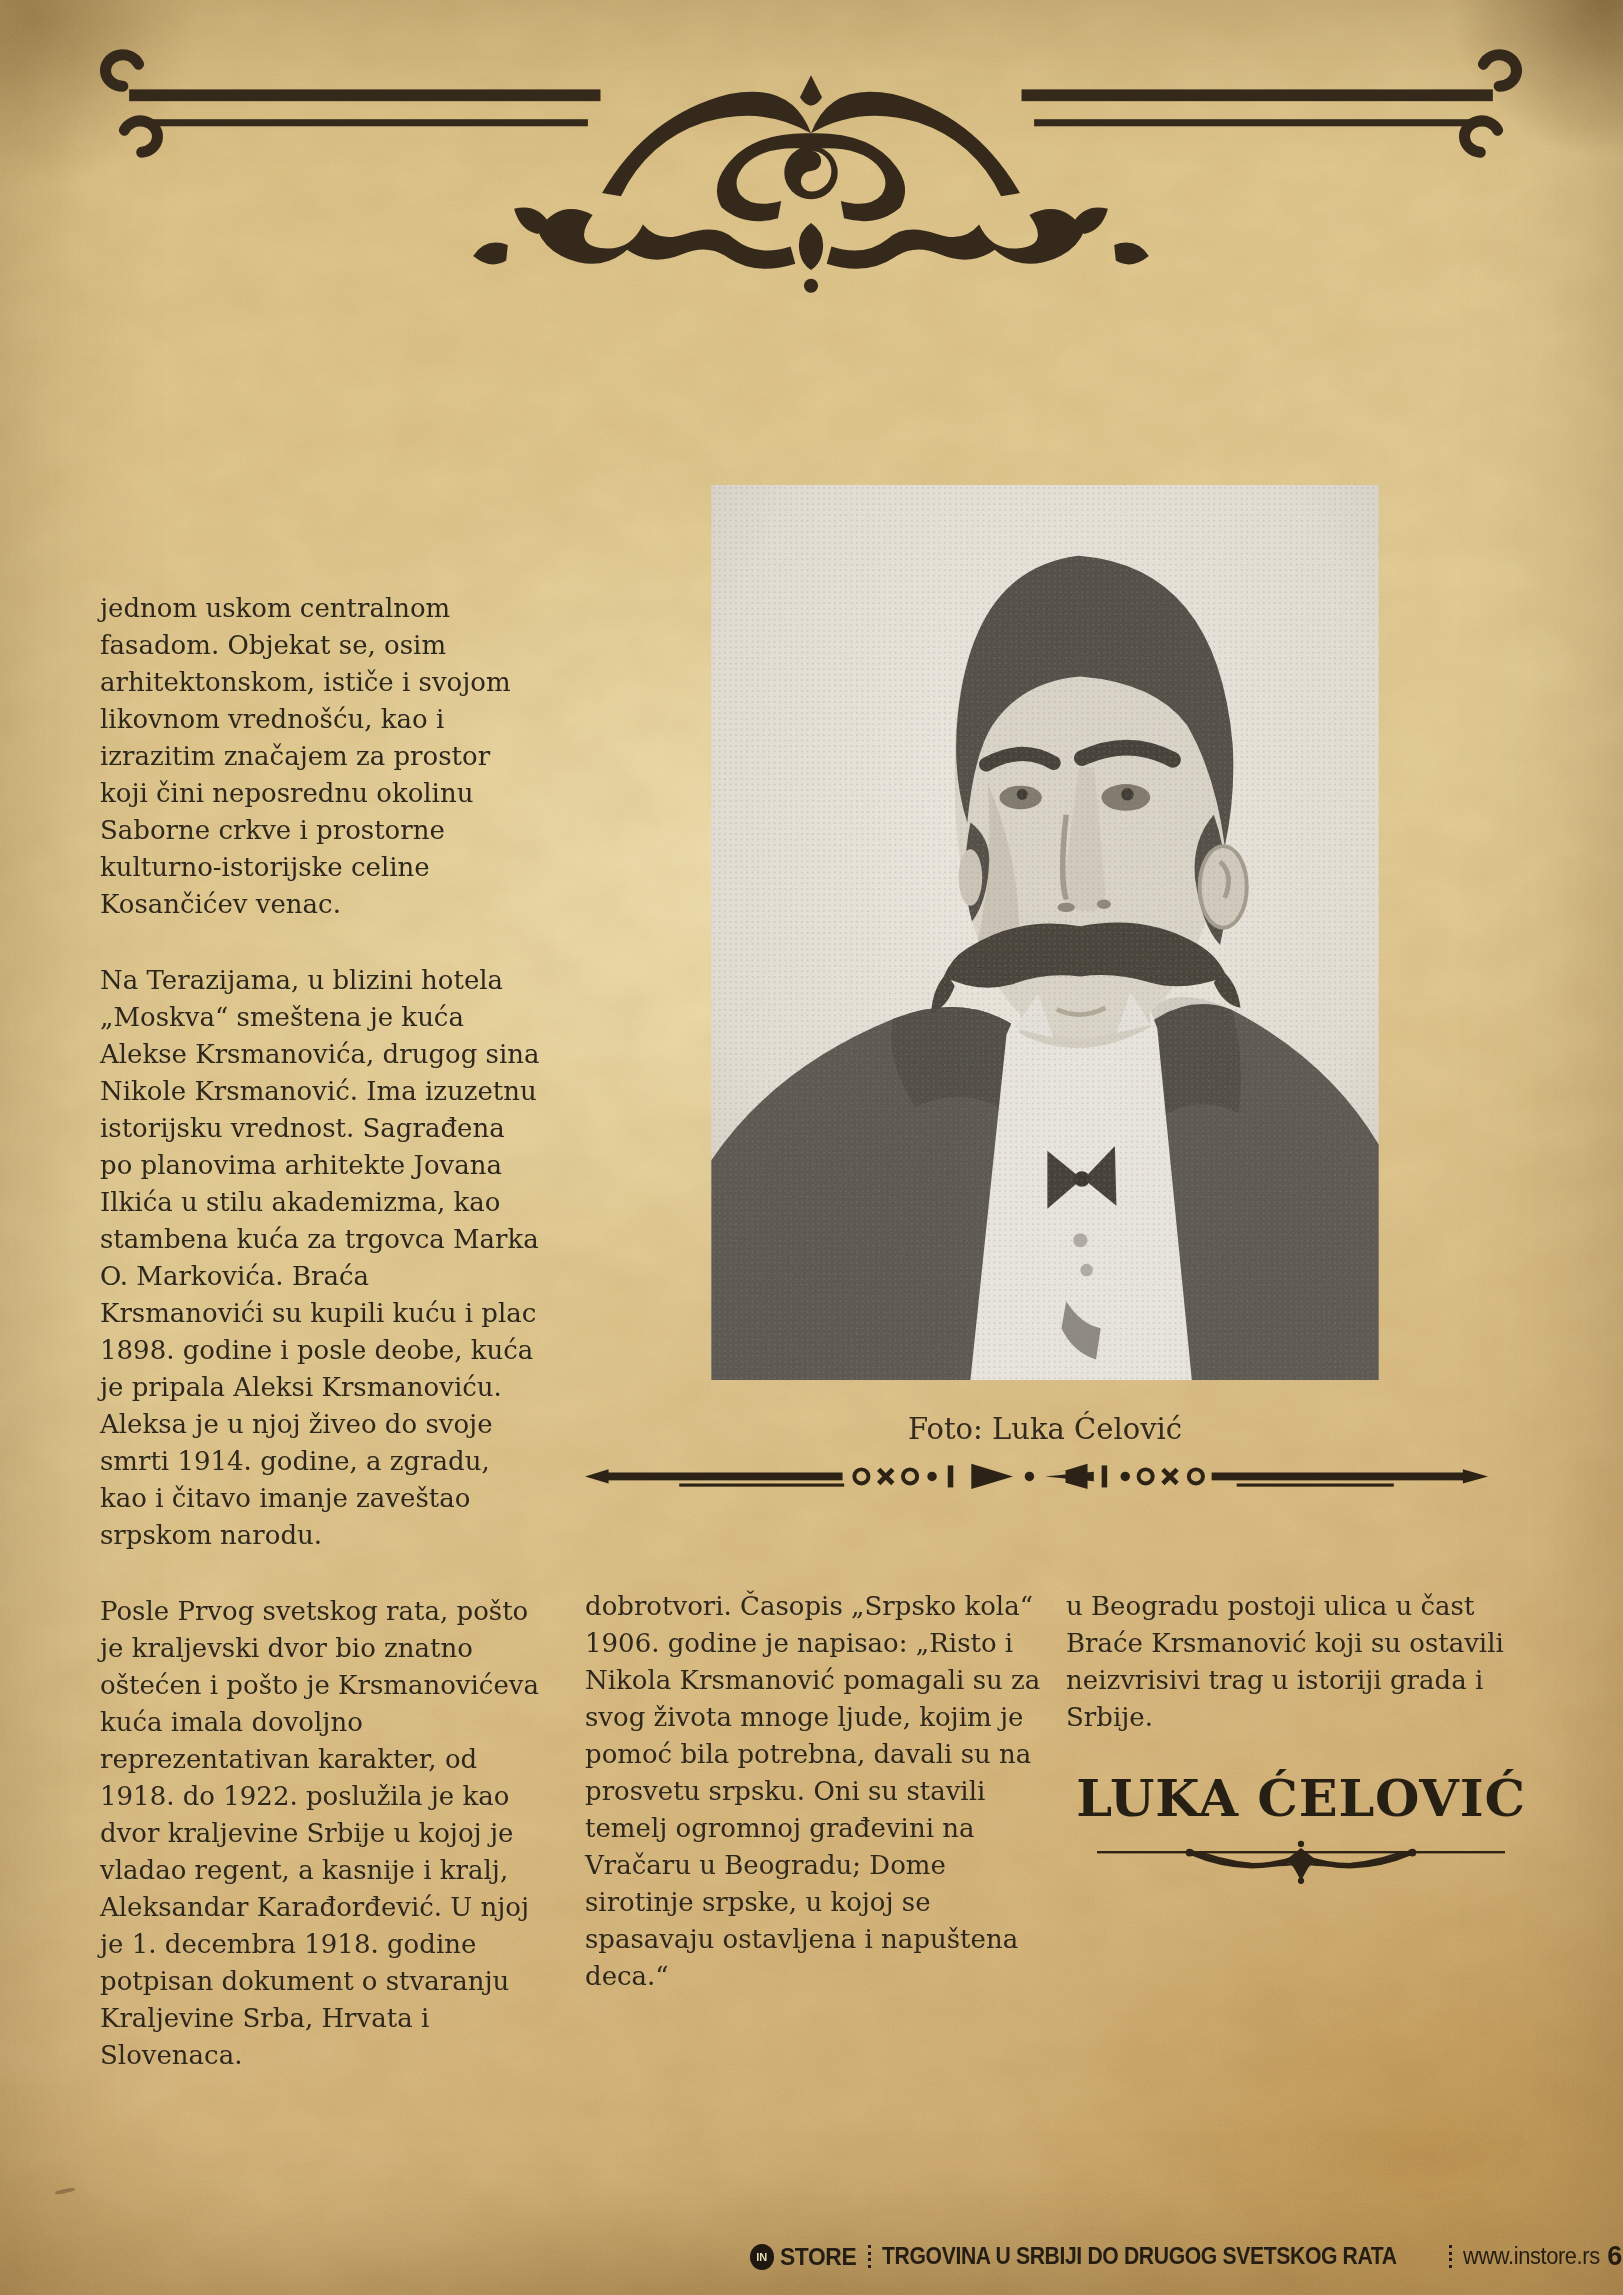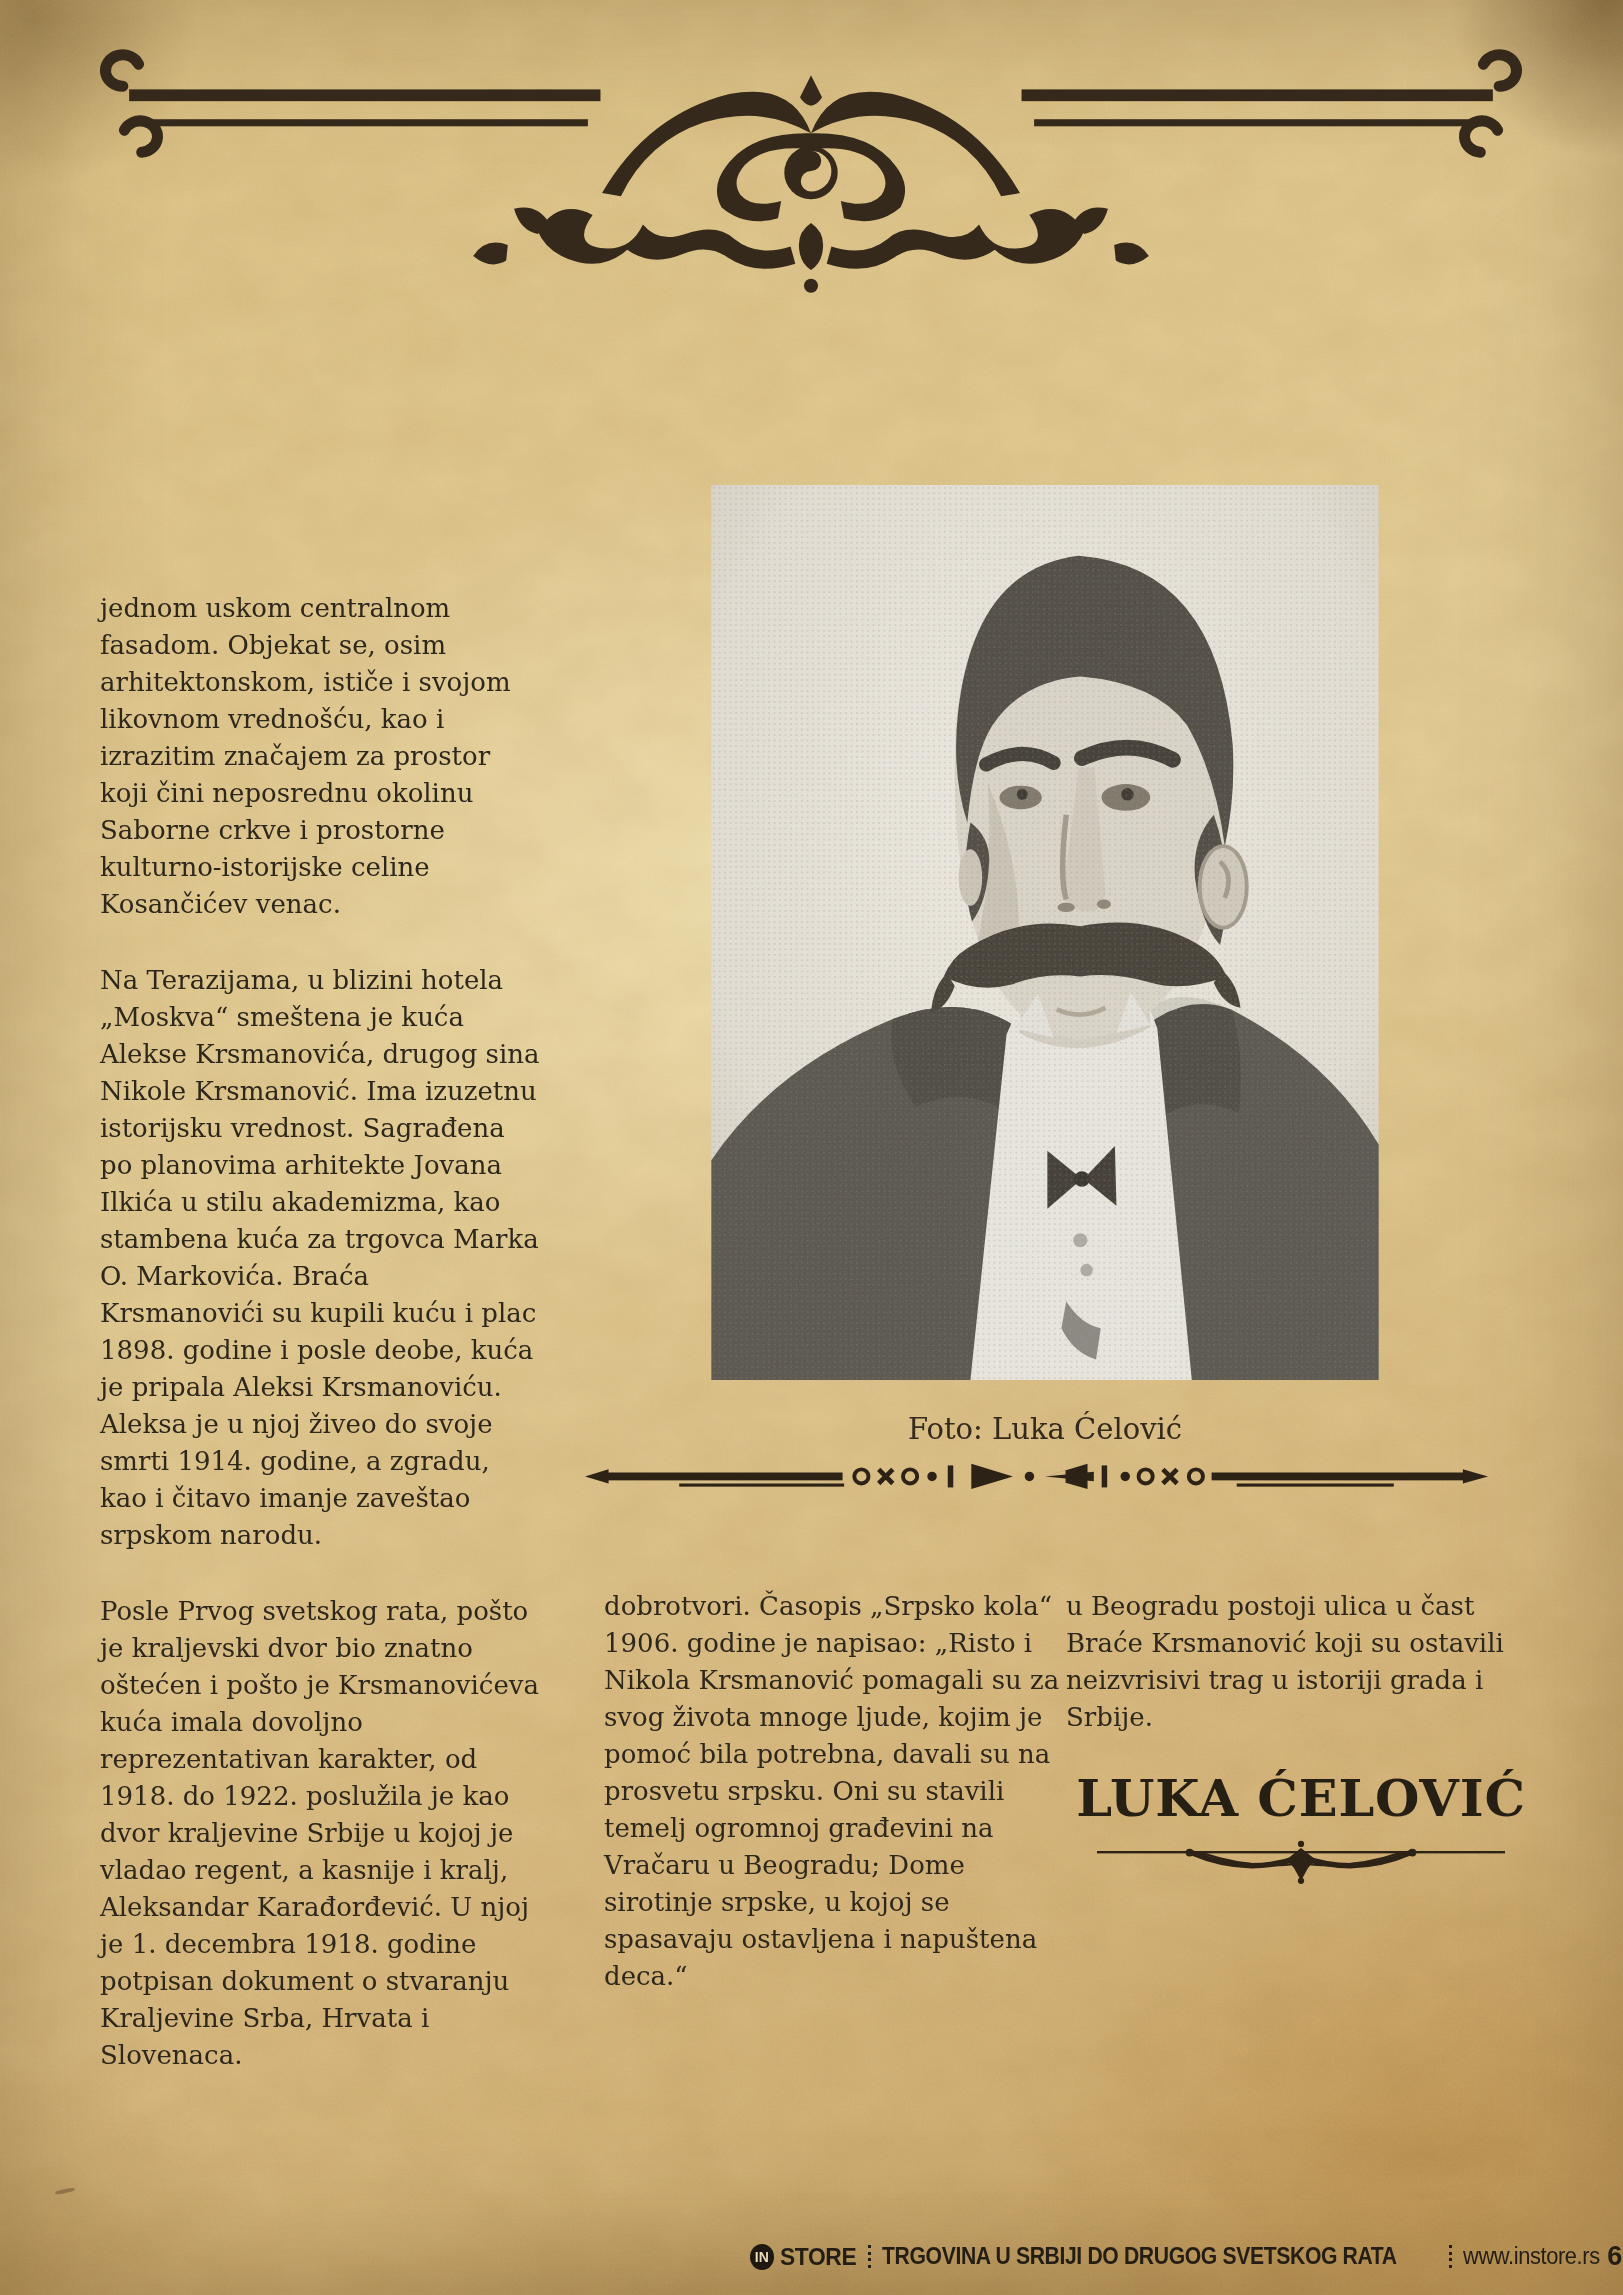--- a/index.html
+++ b/index.html
@@ -19,40 +19,40 @@
   .vignette{position:absolute;inset:0;box-shadow:inset 0 0 149px rgba(92,62,22,.34);pointer-events:none;}
   svg.noise{position:absolute;inset:0;width:100%;height:100%;mix-blend-mode:multiply;opacity:.28;pointer-events:none;}
   svg.grain{position:absolute;inset:0;width:100%;height:100%;mix-blend-mode:overlay;opacity:.14;pointer-events:none;}
   .speck{position:absolute;border-radius:50%;background:#5d4526;}
 
   .header-rule{position:absolute;left:93px;top:39px;width:1436px;height:261px;}
 
   .col{position:absolute;font-size:26px;line-height:37px;}
   .col p{margin:0 0 39px 0;}
   .col-left{left:100px;top:590px;width:440px;}
-  .col-mid{left:585px;top:1588px;width:471px;margin-left:19px;}
+  .col-mid{left:585px;top:1588px;width:471px;}
   .col-right{left:1066px;top:1588px;width:470px;}
 
   .photo-wrap{position:absolute;left:711px;top:485px;width:668px;height:895px;}
   .photo-wrap svg{display:block;width:100%;height:100%;}
 
   .caption{position:absolute;left:711px;top:1412px;width:668px;
     text-align:center;font-size:29px;color:#33291c;}
 
   .divider-photo{position:absolute;left:585px;top:1459px;width:903px;height:38px;}
 
   .heading{font-weight:bold;font-size:51px;line-height:46px;text-align:center;
     margin:31px 0 0 0;color:#261f14;letter-spacing:0.8px;}
   .divider-heading{display:block;margin:19px auto 0 auto;width:408px;height:44px;}
   .after-heading{margin-top:41px !important;}
 
   .footer{position:absolute;left:750px;top:2241px;width:785px;height:31px;
     display:flex;align-items:center;font-family:"Liberation Sans","DejaVu Sans",sans-serif;color:#241d14;}
   .logo-circle{width:23.6px;height:26px;border-radius:50%;background:#1e1811;color:#e9ddb7;
-    display:flex;align-items:center;justify-content:center;font-weight:bold;font-size:14px;
+    display:flex;align-items:center;justify-content:center;font-weight:bold;font-size:11px;
     letter-spacing:0;flex:0 0 auto;}
   .logo-text{font-weight:bold;font-size:24px;letter-spacing:-0.4px;margin-left:6.3px;transform:scaleX(.95);transform-origin:left;}
   .dot-sep{height:23.6px;border-left:3.1px dotted #241d14;margin:0 11px 0 7.9px;}
   .footer-title{font-weight:bold;font-size:23px;letter-spacing:-0.4px;white-space:nowrap;
     transform:scaleX(.92);transform-origin:left;}
   .footer-site{font-size:23px;letter-spacing:-0.4px;white-space:nowrap;transform:scaleX(.95);transform-origin:left;}
   .footer-page{margin-left:auto;font-weight:bold;font-size:27px;}
 </style>
 </head>
 <body>

